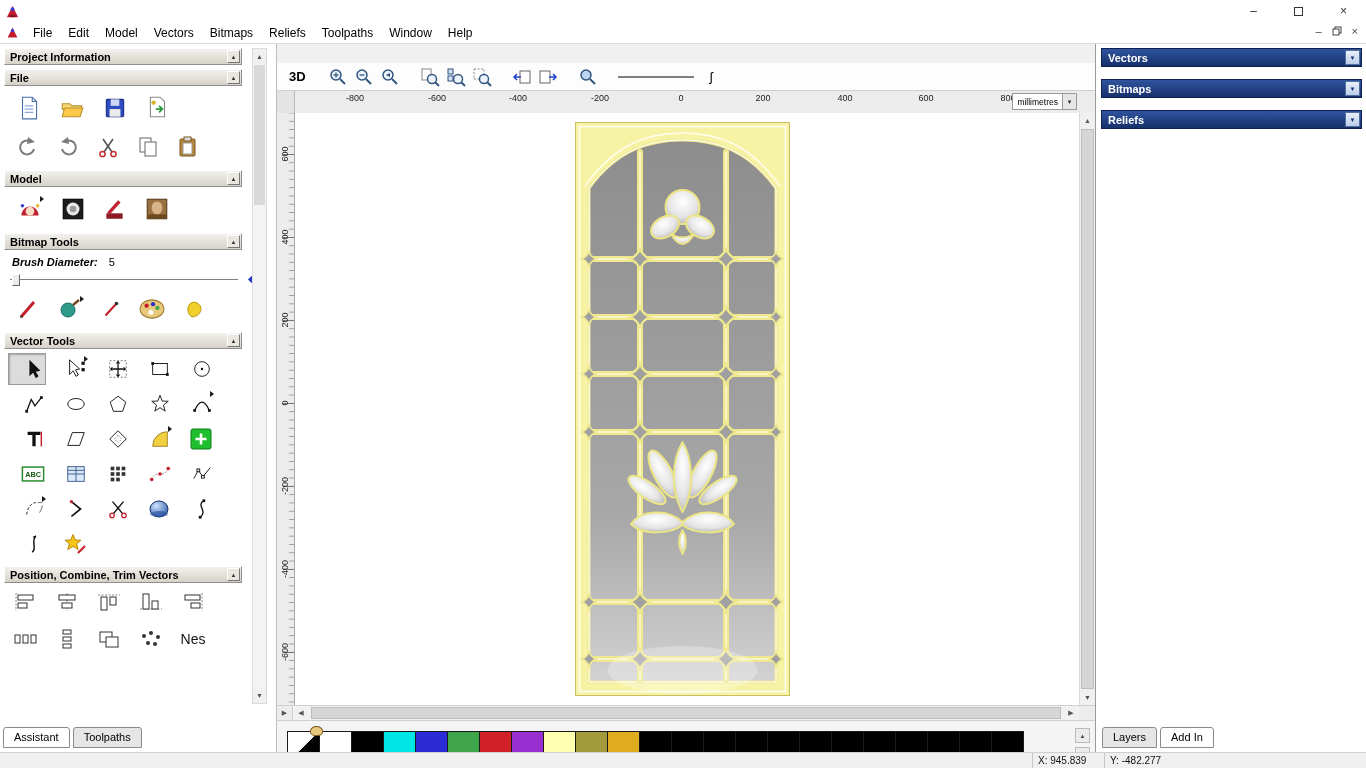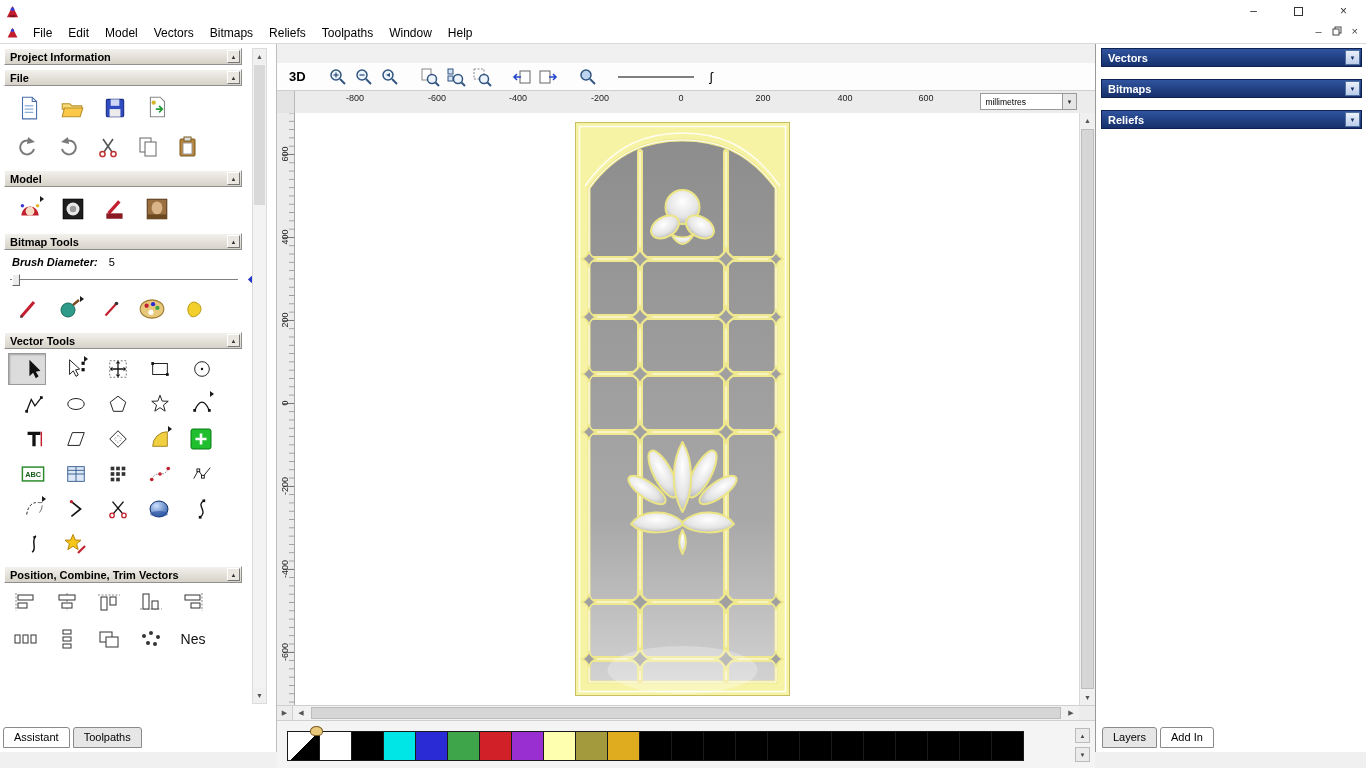--- a/index.html
+++ b/index.html
@@ -68,21 +68,21 @@
   .btn3d { font-weight:bold; font-size:13px; padding:0 4px; }
   .ruler-row { position:absolute; left:0; top:28px; right:0; height:39px; background:#ececec; border-bottom:1px solid #a8a8a8; }
   .ruler-corner { position:absolute; left:0; top:0; width:18px; height:100%; border-right:1px solid #b8b8b8; background:#e4e4e4; }
   .hruler { position:absolute; left:18px; right:90px; top:0; height:100%;
     background-image:linear-gradient(90deg,#777 0 1px,transparent 1px),linear-gradient(90deg,#9d9d9d 0 1px,transparent 1px);
     background-size:81.6px 11px,8.16px 5px; background-repeat:repeat-x;
     background-position:60px bottom,60px bottom; }
   .hlab { position:absolute; top:2px; transform:translateX(-50%); font-size:9px; color:#222; }
   .h0{left:78px}.h1{left:160px}.h2{left:241px}.h3{left:323px}.h4{left:404px}.h5{left:486px}.h6{left:568px}.h7{left:649px}.h8{left:731px}
   .units-combo { position:absolute; right:18px; top:2px; height:17px; display:flex; align-items:center;
-    border:1px solid #9a9a9a; background:#fff; font-size:8.5px; padding-left:4px;gap:32px; }
+    border:1px solid #9a9a9a; background:#fff; font-size:8.5px; padding-left:4px; }
   .units-combo .dd { width:14px; height:100%; margin-left:4px; background:#e6e6e6; border-left:1px solid #9a9a9a;
     display:flex; align-items:center; justify-content:center; font-size:6px; color:#333; }
   .canvas-wrap { position:absolute; left:0; top:50px; right:0; bottom:66px; }
   .vruler { position:absolute; left:0; top:0; width:18px; height:100%; background:#ececec; border-right:1px solid #a8a8a8;
     background-image:linear-gradient(180deg,#777 0 1px,transparent 1px),linear-gradient(180deg,#9d9d9d 0 1px,transparent 1px);
     background-size:11px 83px,5px 8.3px; background-repeat:repeat-y;
     background-position:100% 41px,100% 41px; }
   .vlab { position:absolute; left:-7px; width:30px; text-align:center; font-size:9px; color:#222; transform:rotate(-90deg); }
   .v0{top:36px}.v1{top:119px}.v2{top:202px}.v3{top:285px}.v4{top:368px}.v5{top:451px}.v6{top:534px}
   .canvas { position:absolute; left:18px; right:16px; top:0; bottom:0; background:#fff; overflow:hidden; }
@@ -850,14 +850,18 @@
     <div class="rp-h gap">
       <span>Reliefs</span>
       <span class="dd">▼</span>
     </div>
     <div class="tabs rp-tabs">
       <span class="tab">Layers</span>
       <span class="tab active">Add In</span>
     </div>
   </div>
 
+  <div class="statusbar">
+    <span class="sb-cell sb-x">X: 945.839</span>
+    <span class="sb-cell sb-y">Y: -482.277</span>
+  </div>
 
 </div>
 
 </body></html>

